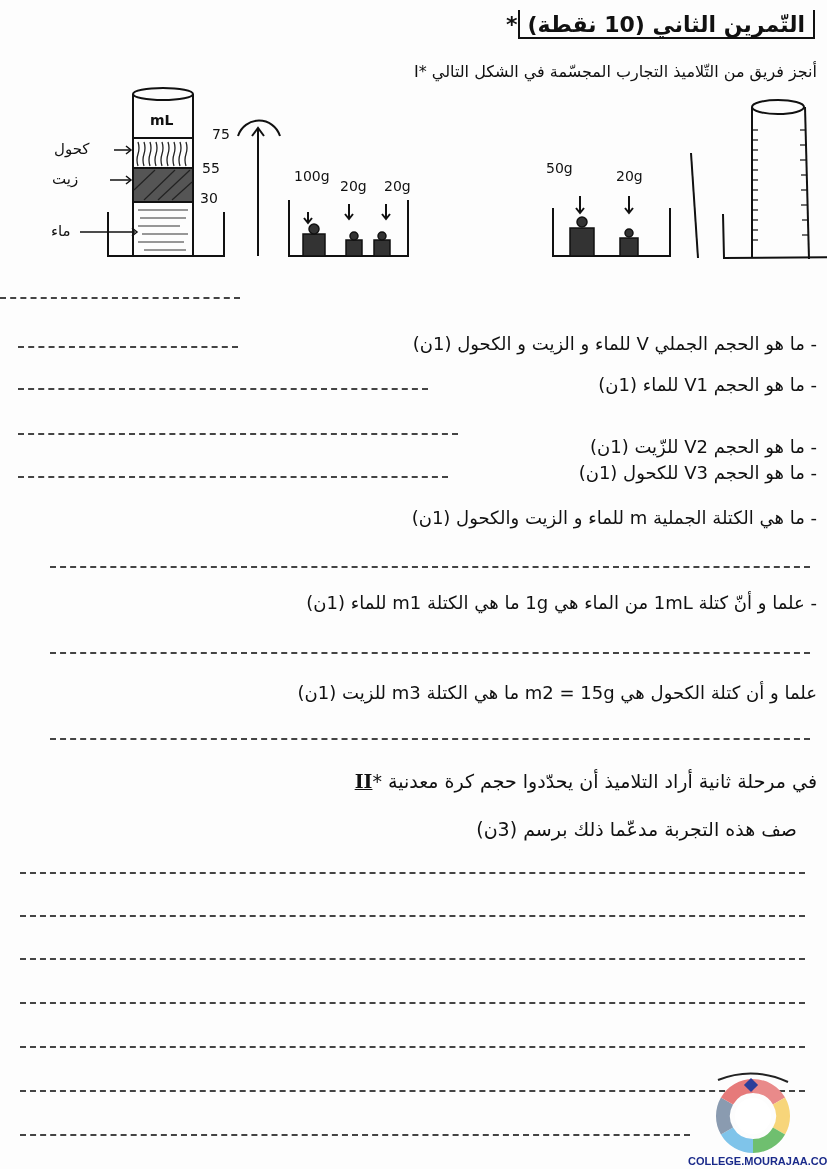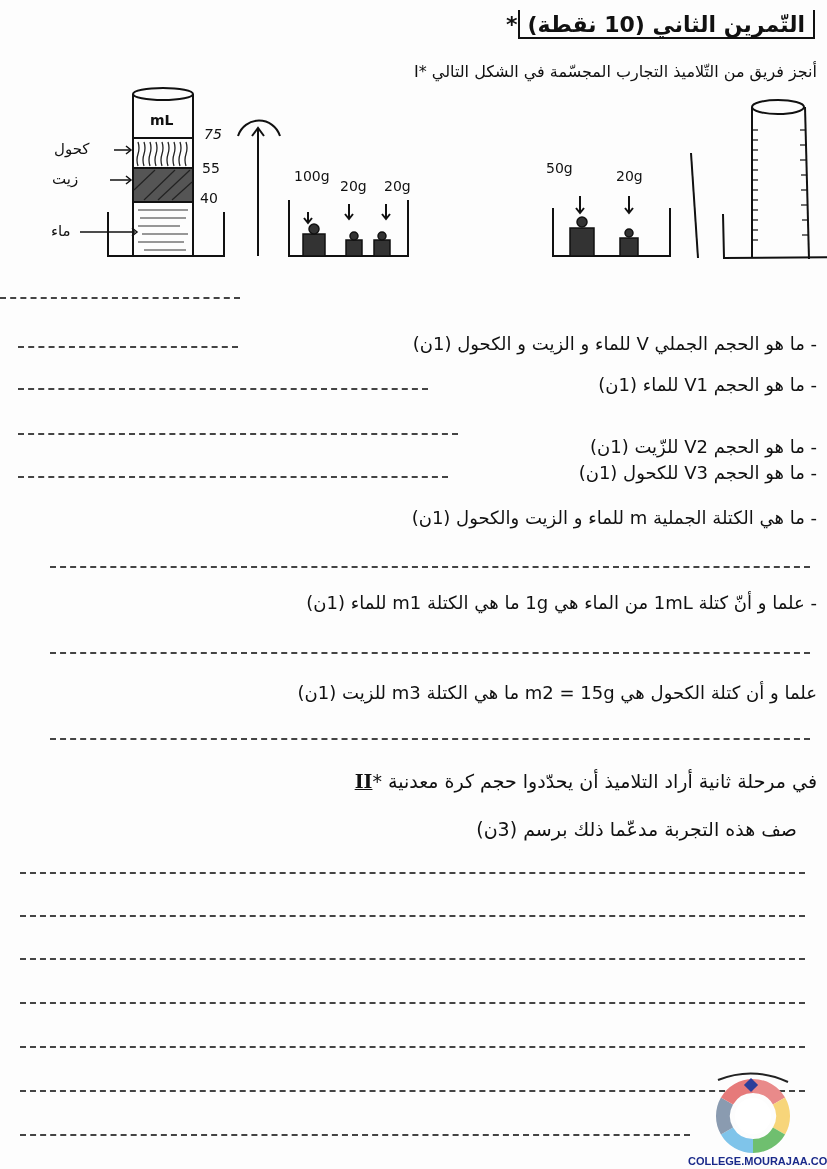--- a/index.html
+++ b/index.html
@@ -148,23 +148,23 @@
         <line x1="761" y1="175" x2="767" y2="175"></line>
       <line x1="761" y1="190" x2="767" y2="190"></line>
         <line x1="761" y1="205" x2="767" y2="205"></line>
       <line x1="762" y1="220" x2="768" y2="220"></line>
         <line x1="762" y1="235" x2="768" y2="235"></line>
     </g>
   </svg>
 
   
   <span class="abs num" style="left:110px; top:32px; font-weight:bold;">mL</span>
-  <span class="abs num" style="left:164px; top:46px;font-style:italic;">75</span>
+  <span class="abs num" style="left:172px; top:46px;">75</span>
   <span class="abs num" style="left:162px; top:80px;">55</span>
-  <span class="abs num" style="left:160px; top:110px;">40</span>
+  <span class="abs num" style="left:160px; top:110px;">30</span>
   <span class="abs label ar" style="left:14px; top:60px;">كحول</span>
   <span class="abs label ar" style="left:12px; top:90px;">زيت</span>
   <span class="abs label ar" style="left:0px; top:142px;padding-left:11px;">ماء</span>
   <span class="abs num" style="left:254px; top:88px;">100g</span>
   <span class="abs num" style="left:300px; top:98px;">20g</span>
   <span class="abs num" style="left:344px; top:98px;">20g</span>
   <span class="abs num" style="left:506px; top:80px;">50g</span>
   <span class="abs num" style="left:576px; top:88px;">20g</span>
 </div>
 

